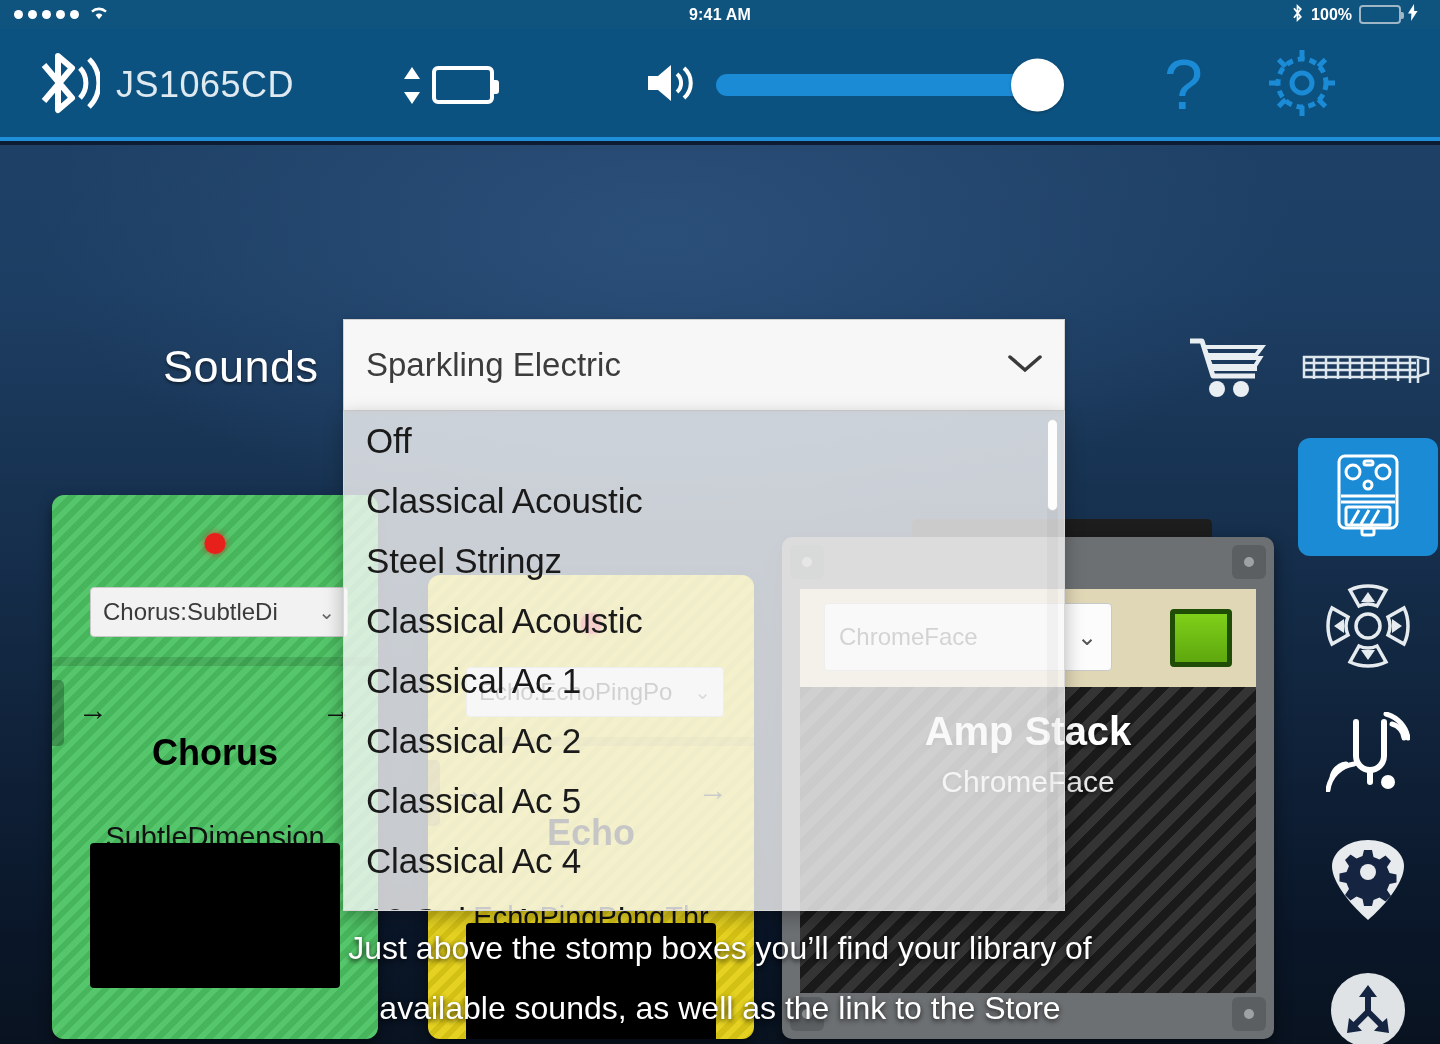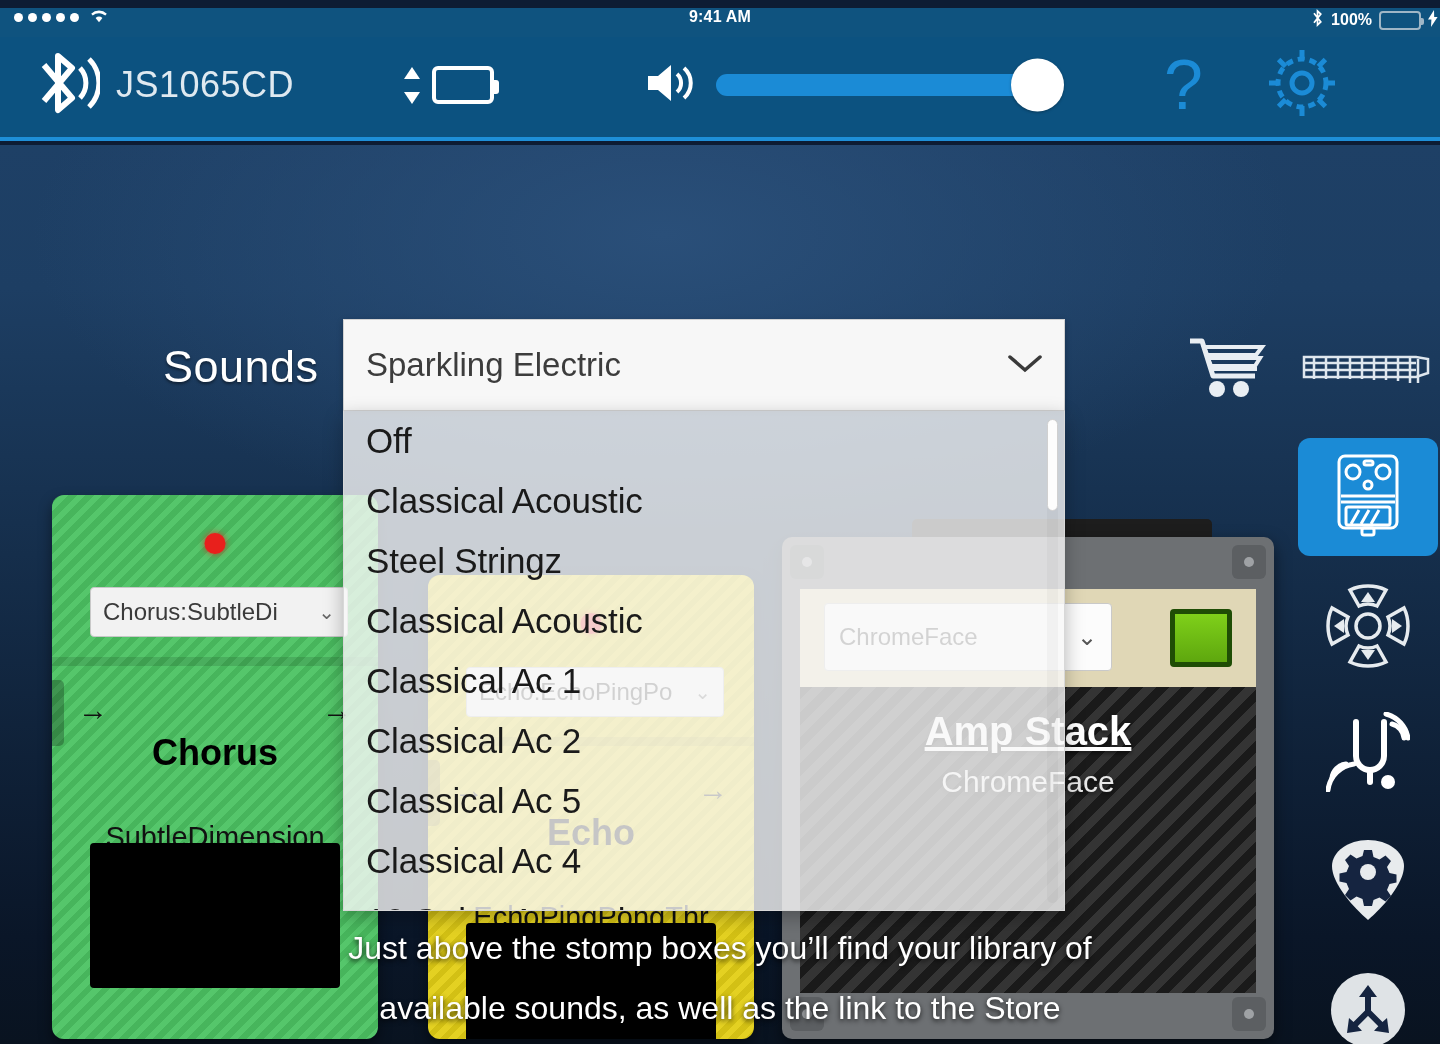--- a/index.html
+++ b/index.html
@@ -5,36 +5,36 @@
   * { box-sizing: border-box; margin:0; padding:0; }
   html,body { width:1440px; height:1044px; overflow:hidden; }
   body {
     font-family: "Liberation Sans", sans-serif;
     background:#0d1c33;
     position:relative;
   }
 
   
   #statusbar{
-    position:absolute; left:0; top:8px; width:1440px; height:29px;
+    position:absolute; left:0; top:0; width:1440px; height:29px;
     background:#0f537f;
-    display:flex; align-items:flex-start;
+    display:flex; align-items:center;
     color:#fff;
     z-index:60;
   }
   #statusbar .sb-left{ display:flex; align-items:center; gap:6px; padding-left:14px;}
   .sb-dots{ display:flex; gap:5px; align-items:center; }
   .sb-dot{ width:9px;height:9px;border-radius:50%;background:#fff; display:block;}
   .wifi-ico{ margin-left:4px; }
   #statusbar .sb-center{
     position:absolute; left:0; right:0; text-align:center;
     font-size:16px; font-weight:bold; letter-spacing:.2px;
   }
   #statusbar .sb-right{
-    margin-left:auto; display:flex; align-items:center; gap:7px; padding-right:2px;
+    margin-left:auto; display:flex; align-items:center; gap:7px; padding-right:22px;
     position:relative; z-index:2;
   }
   .sb-batt-pct{ font-size:16px; font-weight:bold; }
   .batt-shell{
     width:42px;height:19px;border:2px solid #9fb6c6;border-radius:4px;
     position:relative; padding:2px;
   }
   .batt-shell:after{
     content:""; position:absolute; right:-5px; top:5px; width:3px;height:7px;
     background:#9fb6c6; border-radius:0 2px 2px 0;
@@ -185,21 +185,20 @@
   }
   .amp-led i{ display:block; width:100%;height:100%;
     background:linear-gradient(180deg,#7fd01a,#5ea70e); }
   .amp-corner{ position:absolute; width:34px;height:34px;background:#5c5f62;border-radius:6px; }
   .amp-corner i{ position:absolute; left:50%;top:50%;transform:translate(-50%,-50%);
     width:10px;height:10px;border-radius:50%;background:#9fa2a5;}
   .amp-title{
     position:absolute; left:0; right:0; top:172px; text-align:center;
     font-size:40px; font-weight:bold; color:#fff;
     text-shadow:0 2px 4px rgba(0,0,0,.6);
-    text-decoration:underline;
   }
   .amp-sub{
     position:absolute; left:0; right:0; top:228px; text-align:center;
     font-size:30px; color:#e8e8e8;
     text-shadow:0 2px 4px rgba(0,0,0,.6);
   }
   .amp-head{
     position:absolute; left:130px; top:-18px; width:300px; height:26px;
     background:#1d1d1d; border-radius:5px;
   }

